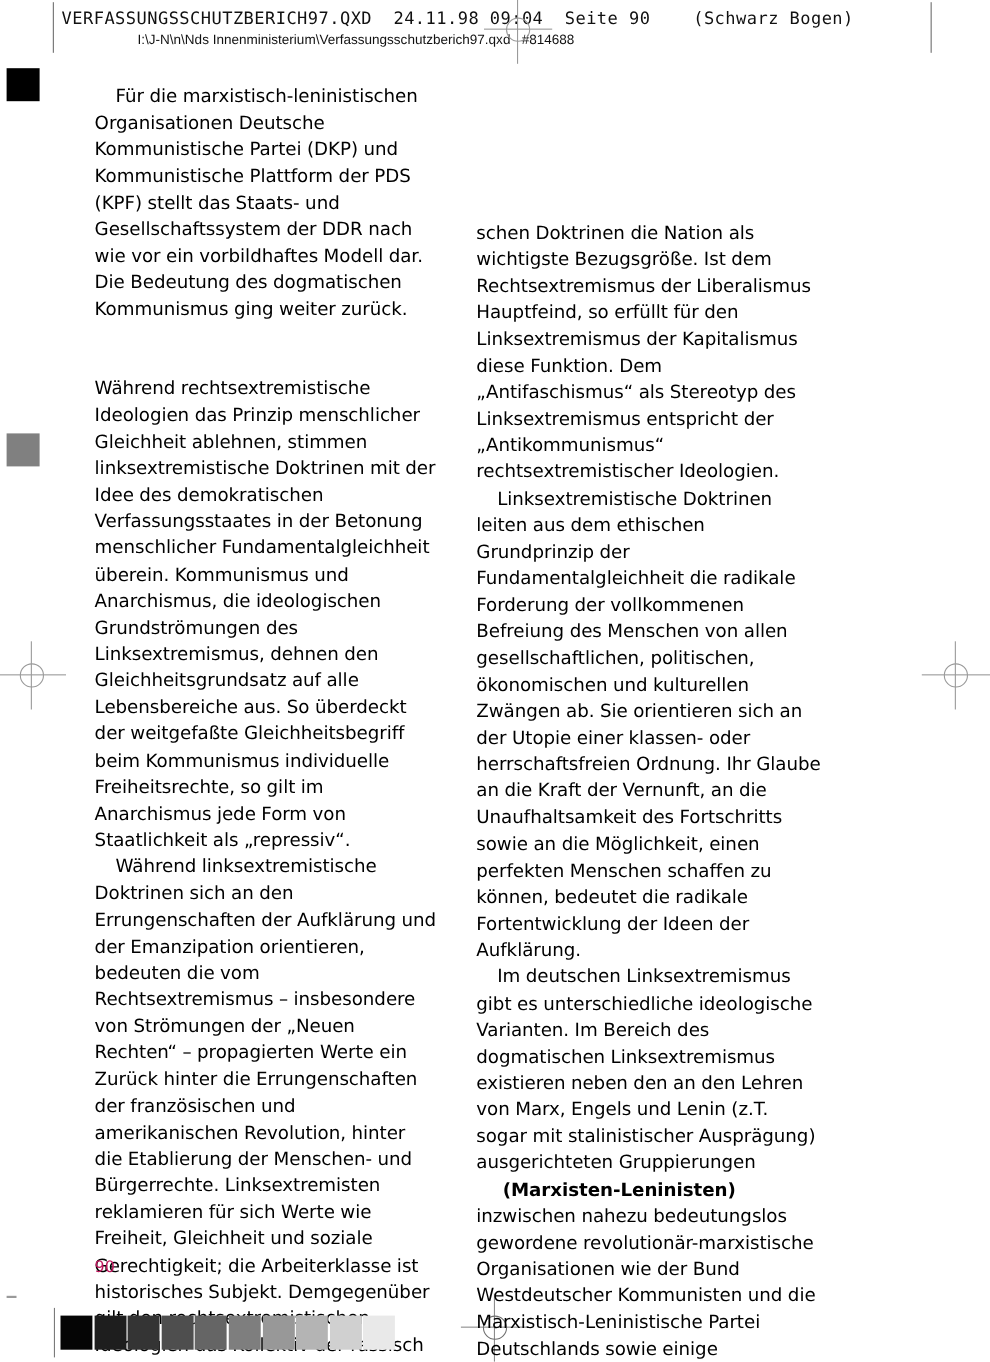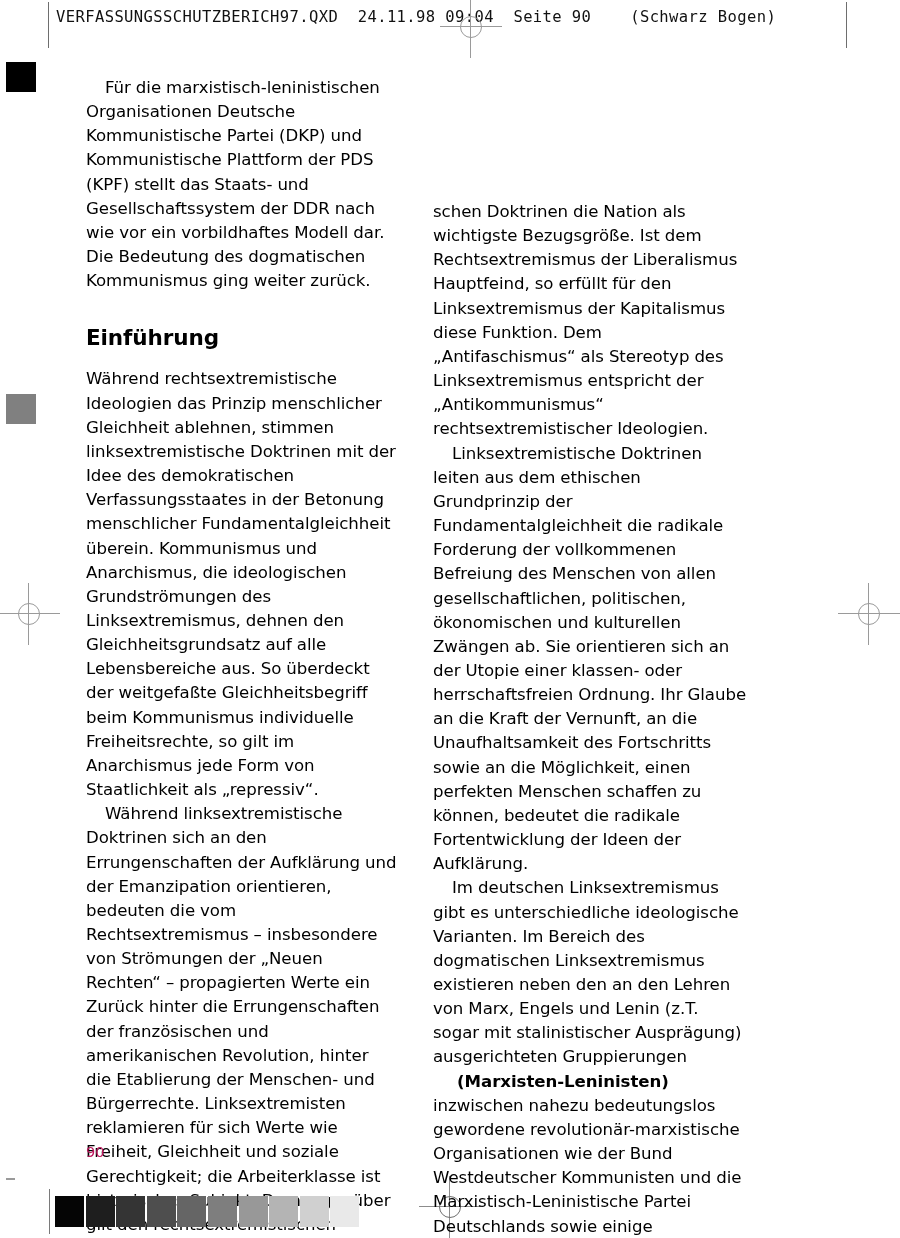--- a/index.html
+++ b/index.html
@@ -74,20 +74,21 @@
   .cal-sw{width:29px;height:31px;margin-right:1.6px;}
   .corner-tick{position:absolute;left:6px;top:1178px;width:9px;height:2px;background:#9a9a9a;}
 </style>
 </head>
 <body>
 
 <div class="prod-header">
   <div class="rule-left"></div>
   <div class="rule-right"></div>
   <div class="prod-line1">VERFASSUNGSSCHUTZBERICH97.QXD  24.11.98 09:04  Seite 90    (Schwarz Bogen)</div>
+  <div class="prod-line2">I:\J-N\n\Nds Innenministerium\Verfassungsschutzberich97.qxd   #814688</div>
 </div>
 
 <div class="reg reg-top">
   <div class="h"></div>
     <div class="v"></div>
     <div class="c"></div>
 </div>
 <div class="reg reg-left">
   <div class="h"></div>
     <div class="v"></div>
@@ -105,21 +106,20 @@
 </div>
 
 <div class="patch patch-black" style="background: rgb(0, 0, 0);"></div>
 <div class="patch patch-gray" style="background: rgb(128, 128, 128);"></div>
 
 <div class="page-body">
 
   <div class="col col-left">
     <p class="para indent">Für die marxistisch-leninistischen Organisationen Deutsche Kommunistische Partei (DKP) und Kommunistische Plattform der PDS (KPF) stellt das Staats- und Gesellschaftssystem der DDR nach wie vor ein vorbildhaftes Modell dar. Die Bedeutung des dogmatischen Kommunismus ging weiter zurück.</p>
     <div class="gap-before-heading"></div>
-    <h2 class="section-heading">Einführung</h2>
     <div class="gap-after-heading"></div>
     <p class="para">Während rechtsextremistische Ideologien das Prinzip menschlicher Gleichheit ablehnen, stimmen linksextremistische Doktrinen mit der Idee des demokratischen Verfassungsstaates in der Betonung menschlicher Fundamentalgleichheit überein. Kommunismus und Anarchismus, die ideologischen Grundströmungen des Linksextremismus, dehnen den Gleichheitsgrundsatz auf alle Lebensbereiche aus. So überdeckt der weitgefaßte Gleichheitsbegriff beim Kommunismus individuelle Freiheitsrechte, so gilt im Anarchismus jede Form von Staatlichkeit als „repressiv“.</p>
     <p class="para indent">Während linksextremistische Doktrinen sich an den Errungenschaften der Aufklärung und der Emanzipation orientieren, bedeuten die vom Rechtsextremismus – insbesondere von Strömungen der „Neuen Rechten“ – propagierten Werte ein Zurück hinter die Errungenschaften der französischen und amerikanischen Revolution, hinter die Etablierung der Menschen- und Bürgerrechte. Linksextremisten reklamieren für sich Werte wie Freiheit, Gleichheit und soziale Gerechtigkeit; die Arbeiterklasse ist historisches Subjekt. Demgegenüber gilt den rechtsextremistischen Ideologien das Kollektiv der rassisch oder ethnisch definierten Volksgemeinschaft als historisches Subjekt. Im Gegensatz zur internationalistischen Ausrichtung des Linksextremismus dominiert bei rechtsextremisti-</p>
   </div>
 
   <div class="col col-right">
     <p class="para">schen Doktrinen die Nation als wichtigste Bezugsgröße. Ist dem Rechtsextremismus der Liberalismus Hauptfeind, so erfüllt für den Linksextremismus der Kapitalismus diese Funktion. Dem „Antifaschismus“ als Stereotyp des Linksextremismus entspricht der „Antikommunismus“ rechtsextremistischer Ideologien.</p>
     <p class="para indent">Linksextremistische Doktrinen leiten aus dem ethischen Grundprinzip der Fundamentalgleichheit die radikale Forderung der vollkommenen Befreiung des Menschen von allen gesellschaftlichen, politischen, ökonomischen und kulturellen Zwängen ab. Sie orientieren sich an der Utopie einer klassen- oder herrschaftsfreien Ordnung. Ihr Glaube an die Kraft der Vernunft, an die Unaufhaltsamkeit des Fortschritts sowie an die Möglichkeit, einen perfekten Menschen schaffen zu können, bedeutet die radikale Fortentwicklung der Ideen der Aufklärung.</p>
     <p class="para indent"><span>Im deutschen Linksextremismus gibt es unterschiedliche ideologische Varianten. Im Bereich des dogmatischen Linksextremismus existieren neben den an den Lehren von Marx, Engels und Lenin (z.T. sogar mit stalinistischer Ausprägung) ausgerichteten Gruppierungen </span><b>(Marxisten-Leninisten)</b><span> inzwischen nahezu bedeutungslos gewordene revolutionär-marxistische Organisationen wie der Bund Westdeutscher Kommunisten und die Marxistisch-Leninistische Partei Deutschlands sowie einige einflußlose, an den Lehren Trotzkis ausgerichtete Splittergruppen (Trotzkisten). Seit Mitte der 70er Jahre steht diesem dogmatischen Linksextremismus eine undogmatische linksextremistische Bewegung gegenüber, die ideo-</span></p>
   </div>

